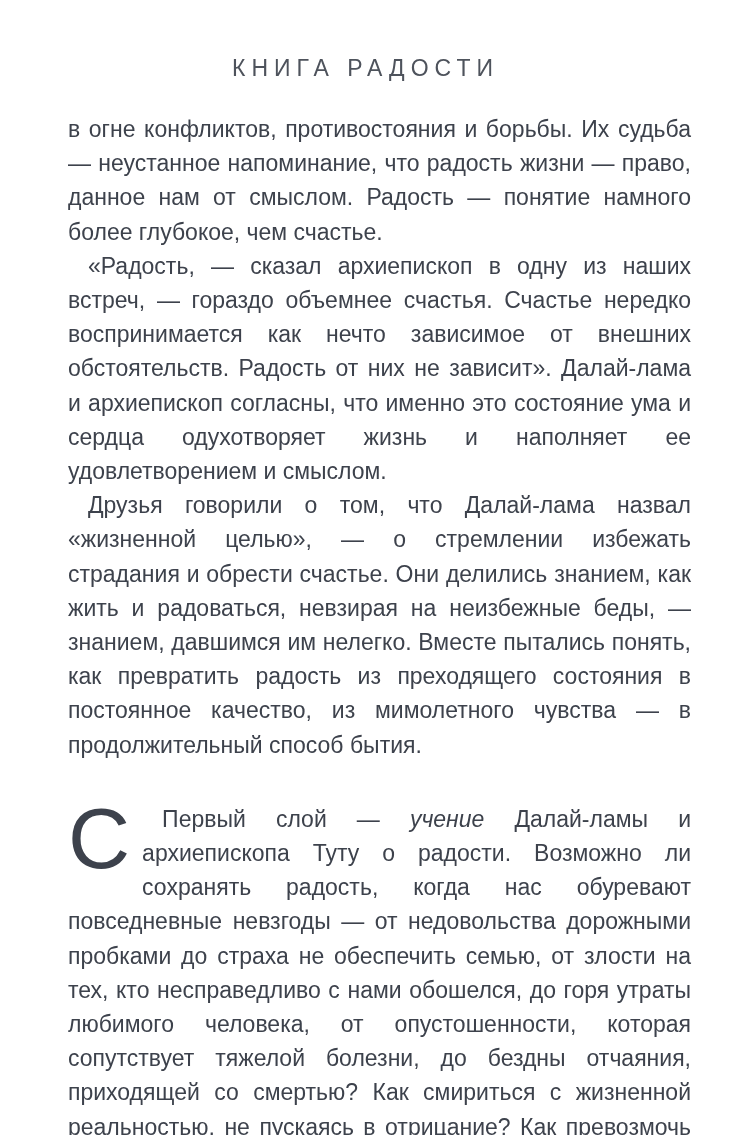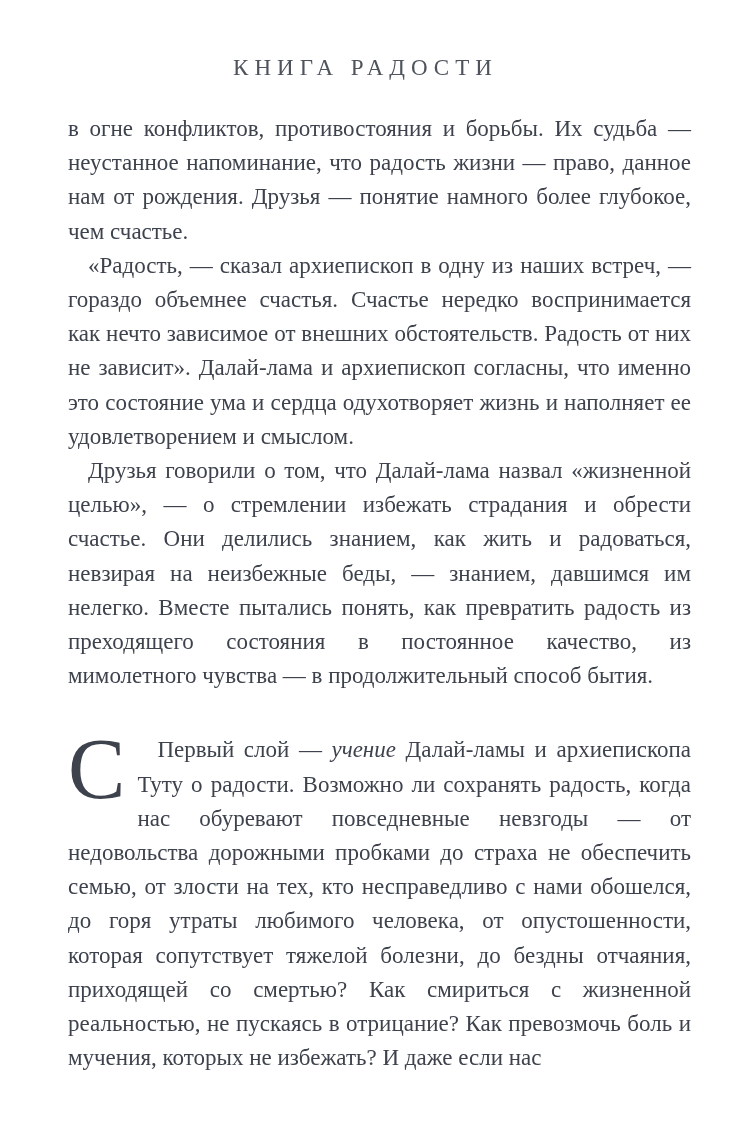--- a/index.html
+++ b/index.html
@@ -6,21 +6,21 @@
     margin: 0;
     padding: 0;
     background: #ffffff;
   }
   .page {
     position: relative;
     width: 731px;
     height: 1135px;
     background: #ffffff;
     overflow: hidden;
-    font-family: Liberation Serif, serif;
+    font-family: Liberation Sans, sans-serif;
   }
   .running-header {
     position: absolute;
     top: 55px;
     left: 0;
     right: 0;
     text-align: center;
     font-size: 23px;
     letter-spacing: 6px;
     color: #4e535c;
@@ -62,21 +62,21 @@
 </style>
 </head>
 <body>
 
 <div class="page">
 
   <div class="running-header">КНИГА РАДОСТИ</div>
 
   <div class="text-block">
 
-    <p>в огне конфликтов, противостояния и борьбы. Их судьба — неустанное напоминание, что радость жизни — право, данное нам от рождения. Друзья — понятие намного более глубокое, чем счастье.</p>
+    <p>в огне конфликтов, противостояния и борьбы. Их судьба — неустанное напоминание, что радость жизни — право, данное нам от смыслом. Радость — понятие намного более глубокое, чем счастье.</p>
 
     <p class="para-indent">«Радость, — сказал архиепископ в одну из наших встреч, — гораздо объемнее счастья. Счастье нередко воспринимается как нечто зависимое от внешних обстоятельств. Радость от них не зависит». Далай-лама и архиепископ согласны, что именно это состояние ума и сердца одухотворяет жизнь и наполняет ее удовлетворением и смыслом.</p>
 
     <p class="para-indent">Друзья говорили о том, что Далай-лама назвал «жизненной целью», — о стремлении избежать страдания и обрести счастье. Они делились знанием, как жить и радоваться, невзирая на неизбежные беды, — знанием, давшимся им нелегко. Вместе пытались понять, как превратить радость из преходящего состояния в постоянное качество, из мимолетного чувства — в продолжительный способ бытия.</p>
 
     <p class="section-opener">
       <span class="drop-cap">С</span>
     </p>
 
     <p class="para-indent">

